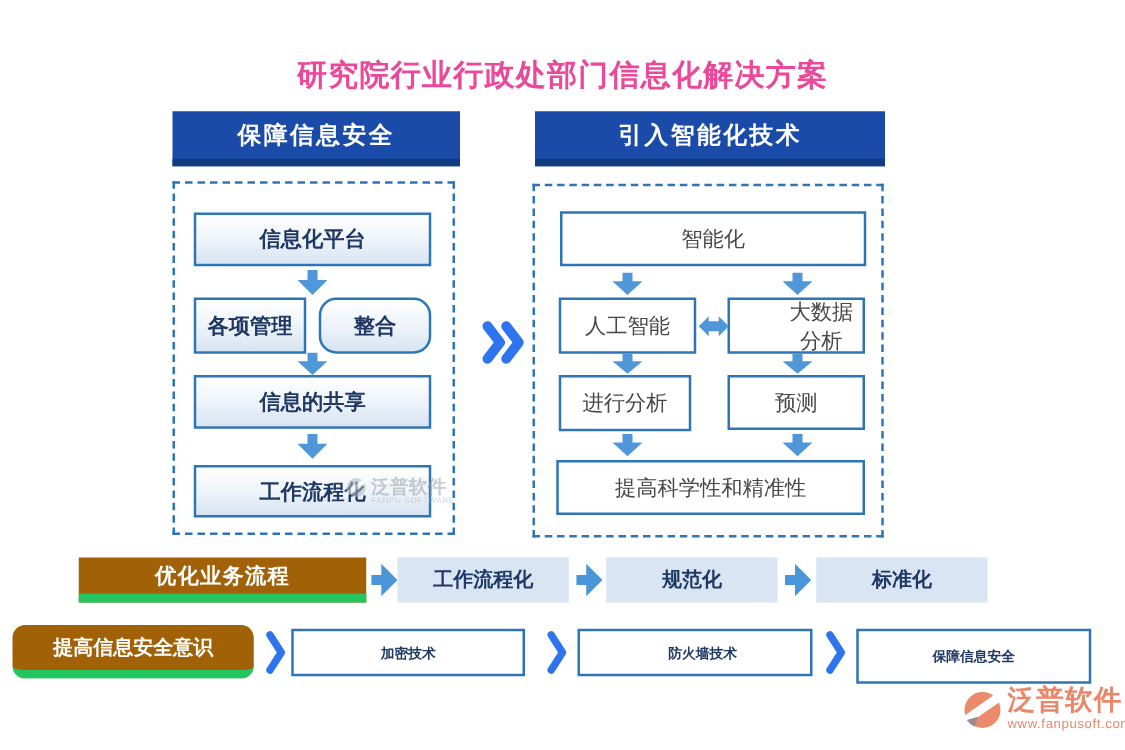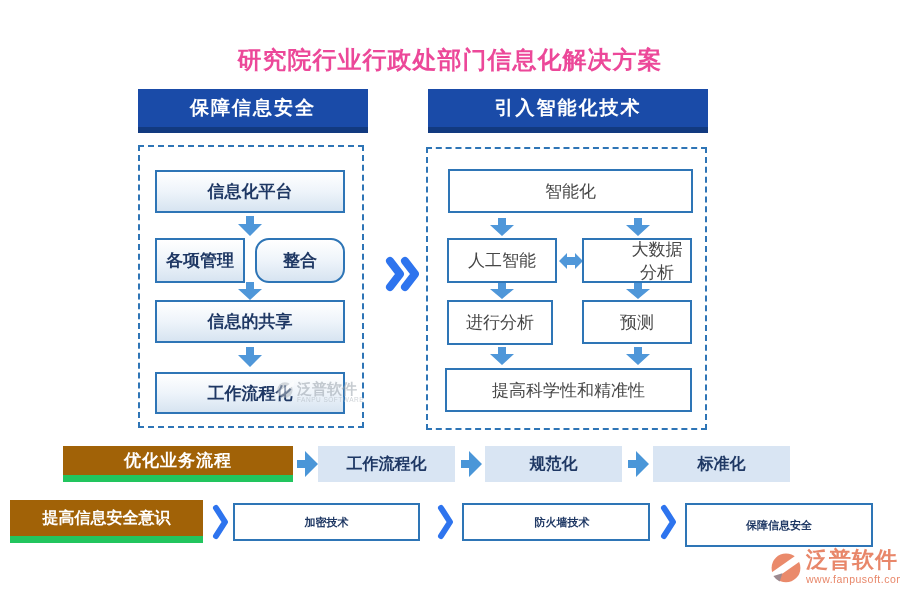--- a/index.html
+++ b/index.html
@@ -144,21 +144,21 @@
       </svg>
   </div>
   <div class="lightbox" style="left:485px;top:446px;width:137px;height:36px;">规范化</div>
   <div class="icon" style="left:628px;top:451px;">
     <svg width="21" height="26">
         <path d="M0,9 h8 v-9 L21,13 L8,26 v-9 h-8 Z" fill="#4a96d8"></path>
       </svg>
   </div>
   <div class="lightbox" style="left:653px;top:446px;width:137px;height:36px;">标准化</div>
 
-  <div class="lead" style="left:10px;top:500px;width:193px;height:43px;font-size:16px;">提高信息安全意识</div>
+  <div class="lead" style="left:10px;top:500px;width:193px;height:43px;font-size:16px;border-radius:10px;">提高信息安全意识</div>
   <div class="icon" style="left:212px;top:504px;">
     <svg width="18" height="36">
         <polyline points="4,4 13,18 4,32" fill="none" stroke="#2e74ee" stroke-width="6" stroke-linecap="round" stroke-linejoin="round"></polyline>
       </svg>
   </div>
   <div class="box whitebold" style="left:233px;top:503px;width:187px;height:38px;">加密技术</div>
   <div class="icon" style="left:437px;top:504px;">
     <svg width="18" height="36">
         <polyline points="4,4 13,18 4,32" fill="none" stroke="#2e74ee" stroke-width="6" stroke-linecap="round" stroke-linejoin="round"></polyline>
       </svg>

